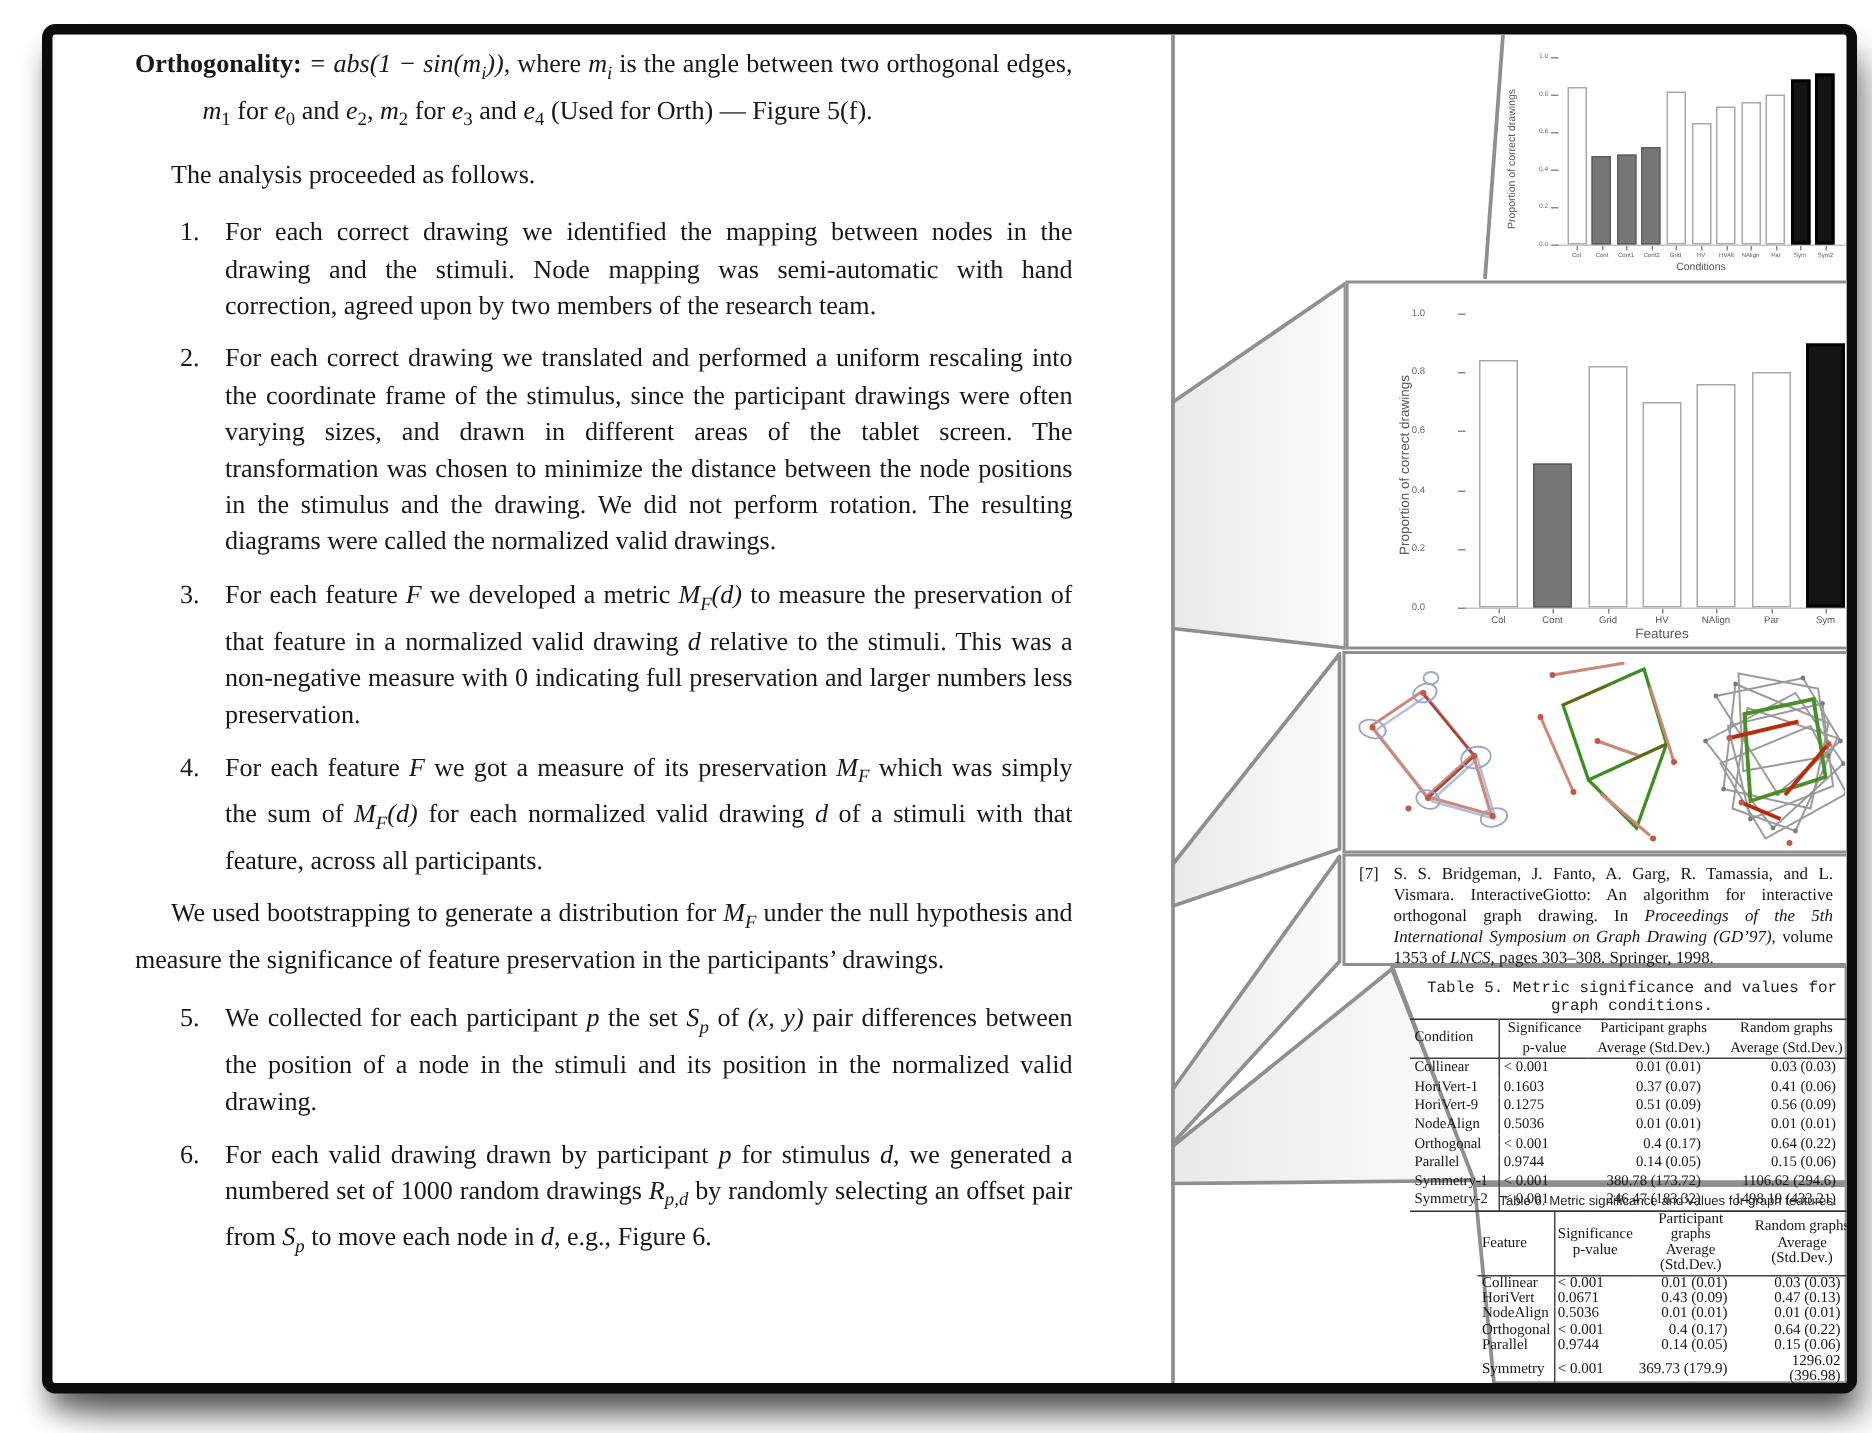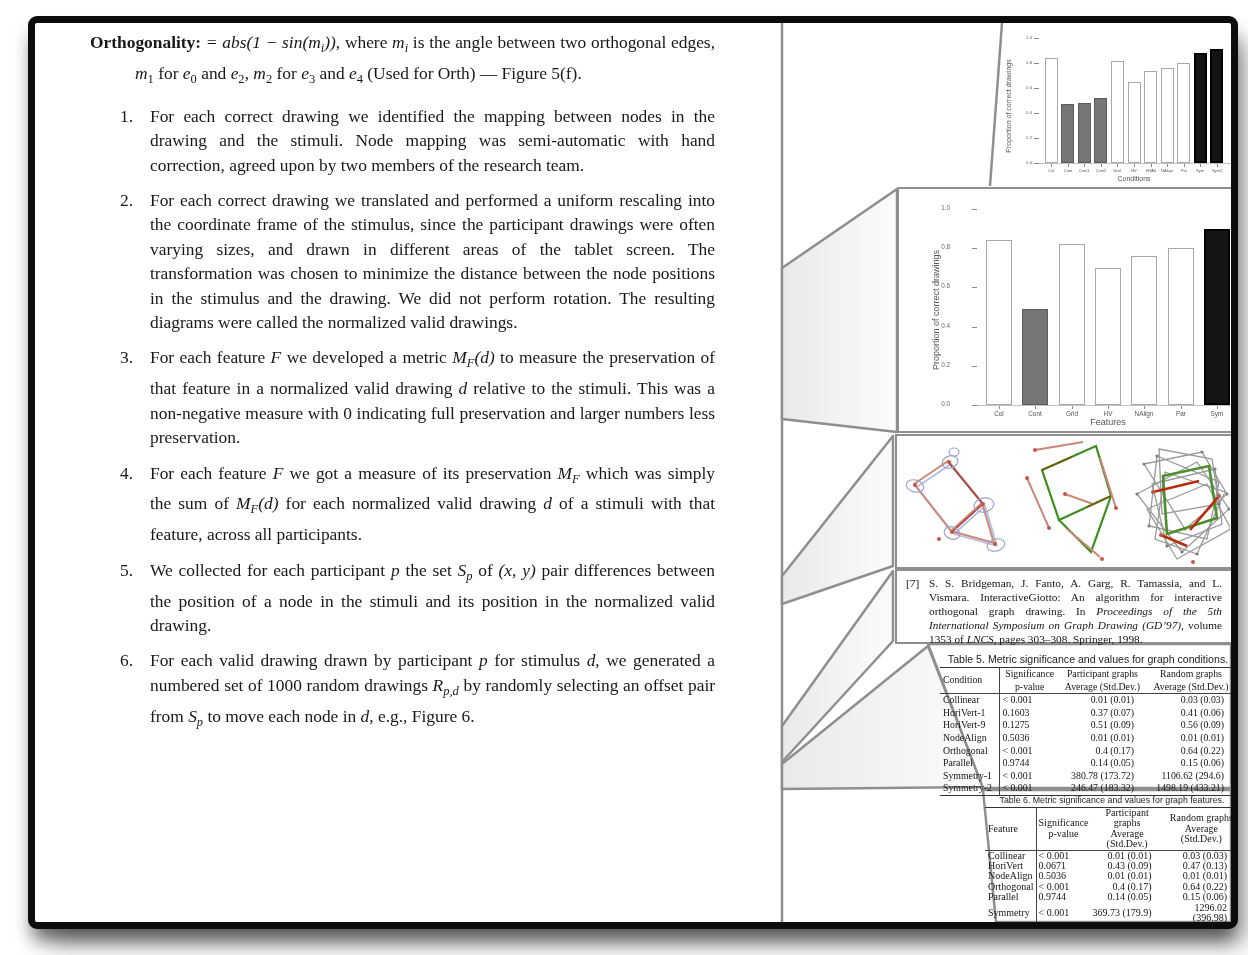--- a/index.html
+++ b/index.html
@@ -45,58 +45,60 @@
   .c-ticklab{position:absolute;font-family:"Liberation Sans", sans-serif;color:#666;text-align:right;white-space:nowrap;}
   .c-base{position:absolute;background:#c2c2c2;}
   .c-bar{position:absolute;}
   .c-cat{position:absolute;font-family:"Liberation Sans", sans-serif;color:#555;text-align:center;white-space:nowrap;}
 
   
   .tblwrap{position:absolute;z-index:3;font-family:"Liberation Serif", serif;color:#151515;}
   .tbl5{left:905px;top:630px;width:296px;}
   .tbl6{left:950px;top:772px;width:254px;}
   .tcaption{font-family:"Liberation Sans", sans-serif;text-align:center;color:#222;margin-bottom:2px;}
-  .tbl5 .tcaption{font-size:10.6px;}
+  .tbl5 .tcaption{font-size:10.6px;font-family:Liberation Mono, monospace;}
   .tbl6 .tcaption{font-size:8.8px;}
   table.dtable{border-collapse:collapse;width:100%;border-top:1.4px solid #333;border-bottom:1.4px solid #333;}
   .dtable th,.dtable td{padding:0 2px;font-weight:normal;}
   .dtable thead th{border-bottom:1px solid #444;vertical-align:middle;}
   .dtable th:first-child,.dtable td:first-child{border-right:1px solid #444;text-align:left;padding-left:3px;}
   .dtable td{}
   .dtable td.rgt{text-align:right;padding-right:12px;}
   .tbl5 table{font-size:9.8px;line-height:12.6px;}
   .tbl6 table{font-size:10px;line-height:10.4px;}
   .hline{display:block;text-align:center;}
 </style>
 </head>
 <body>
 
 <div class="card">
   <div class="card-inner">
 
     <div class="page-text">
       <p class="hang"><b>Orthogonality:</b> <i>= abs(1 − sin(m<sub>i</sub>))</i>, where <i>m<sub>i</sub></i> is the angle between two orthogonal edges, <i>m</i><sub>1</sub> for <i>e</i><sub>0</sub> and <i>e</i><sub>2</sub>, <i>m</i><sub>2</sub> for <i>e</i><sub>3</sub> and <i>e</i><sub>4</sub> (Used for Orth) — Figure 5(f).</p>
+      <p class="intro">The analysis proceeded as follows.</p>
 
       <div class="li">
         <span class="num">1.</span>
         <span>For each correct drawing we identified the mapping between nodes in the drawing and the stimuli. Node mapping was semi-automatic with hand correction, agreed upon by two members of the research team.</span>
       </div>
       <div class="li">
         <span class="num">2.</span>
         <span>For each correct drawing we translated and performed a uniform rescaling into the coordinate frame of the stimulus, since the participant drawings were often varying sizes, and drawn in different areas of the tablet screen. The transformation was chosen to minimize the distance between the node positions in the stimulus and the drawing. We did not perform rotation. The resulting diagrams were called the normalized valid drawings.</span>
       </div>
       <div class="li">
         <span class="num">3.</span>
         <span>For each feature <i>F</i> we developed a metric <i>M<sub>F</sub>(d)</i> to measure the preservation of that feature in a normalized valid drawing <i>d</i> relative to the stimuli. This was a non-negative measure with 0 indicating full preservation and larger numbers less preservation.</span>
       </div>
       <div class="li">
         <span class="num">4.</span>
         <span>For each feature <i>F</i> we got a measure of its preservation <i>M<sub>F</sub></i> which was simply the sum of <i>M<sub>F</sub>(d)</i> for each normalized valid drawing <i>d</i> of a stimuli with that feature, across all participants.</span>
       </div>
 
+      <p class="bootp">We used bootstrapping to generate a distribution for <i>M<sub>F</sub></i> under the null hypothesis and measure the significance of feature preservation in the participants’ drawings.</p>
 
       <div class="li">
         <span class="num">5.</span>
         <span>We collected for each participant <i>p</i> the set <i>S<sub>p</sub></i> of <i>(x, y)</i> pair differences between the position of a node in the stimuli and its position in the normalized valid drawing.</span>
       </div>
       <div class="li">
         <span class="num">6.</span>
         <span>For each valid drawing drawn by participant <i>p</i> for stimulus <i>d</i>, we generated a numbered set of 1000 random drawings <i>R<sub>p,d</sub></i> by randomly selecting an offset pair from <i>S<sub>p</sub></i> to move each node in <i>d</i>, e.g., Figure 6.</span>
       </div>
     </div>

